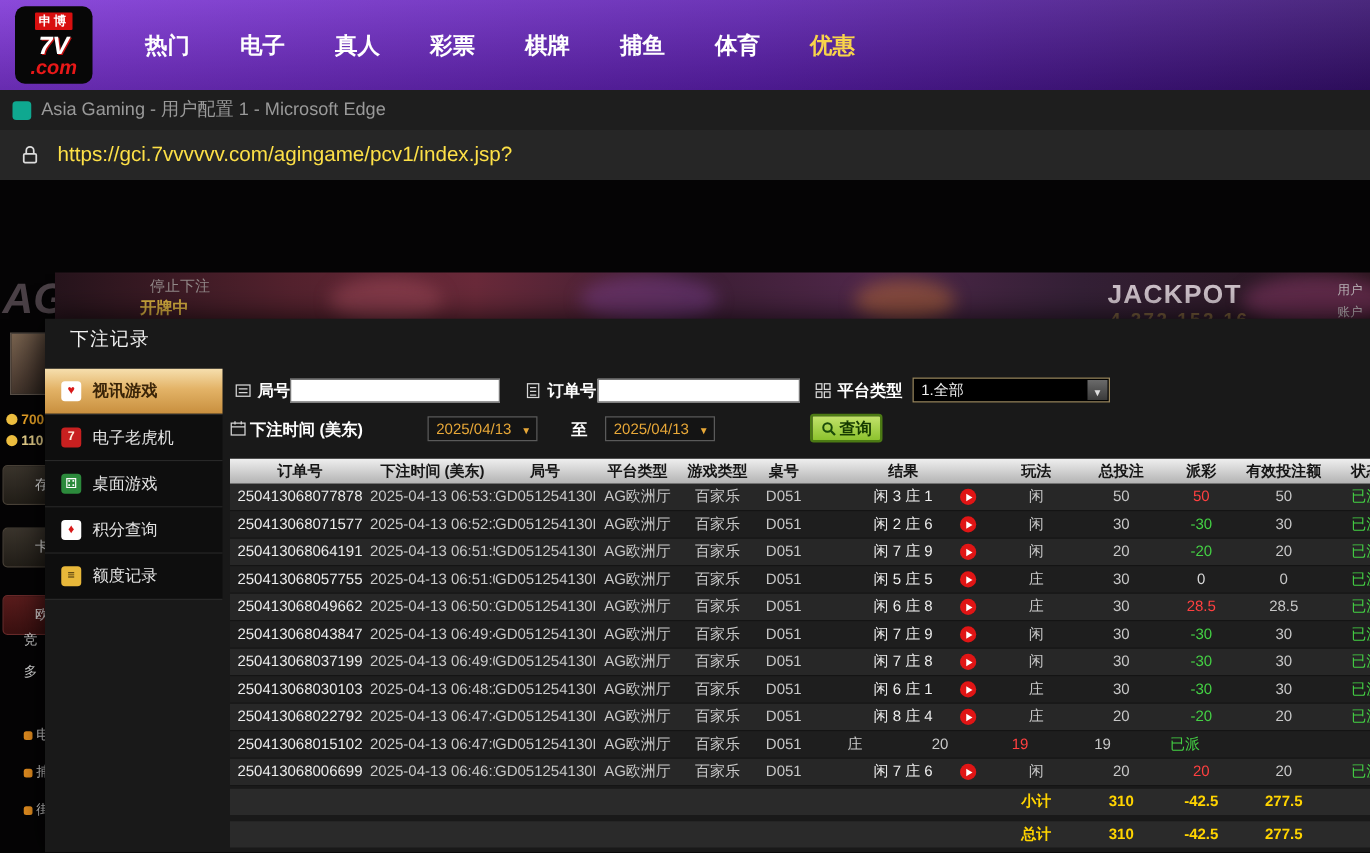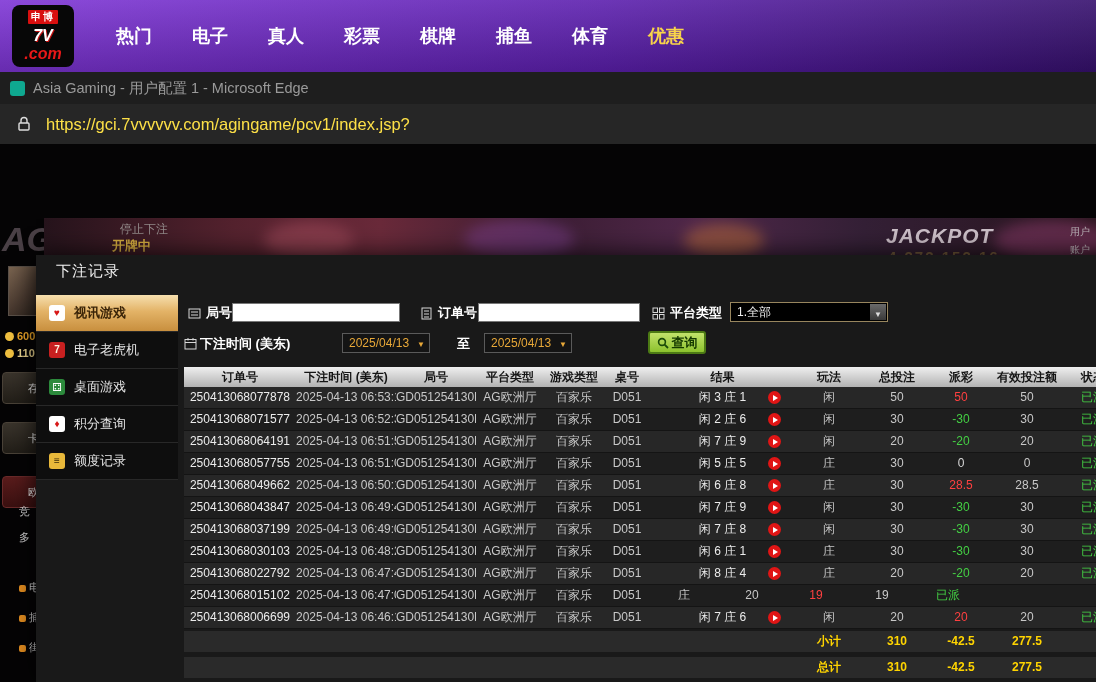--- a/index.html
+++ b/index.html
@@ -4,21 +4,21 @@
 <style>
   html,body{margin:0;padding:0;background:#000;}
   body{width:1096px;height:682px;overflow:hidden;position:relative;font-family:"Liberation Sans",sans-serif;}
 
   
   .site-nav{position:absolute;left:0;top:0;width:1096px;height:72px;
     background:linear-gradient(to bottom,rgba(255,255,255,.10),rgba(0,0,0,.18)),
                linear-gradient(to right,#7e35d6,#5c1fae 55%,#36106e);}
   .logo{position:absolute;left:12px;top:5px;width:62px;height:62px;background:#070707;border-radius:8px;text-align:center;cursor:pointer;}
   .logo-top{margin-top:5px;font-size:10px;font-weight:bold;color:#fff;background:#d80f0f;display:inline-block;padding:0 3px;letter-spacing:2px;border-radius:1px;}
-  .logo-main{font-size:16px;font-style:italic;font-weight:bold;color:#ffffff;line-height:24px;text-shadow:1px 1px 0 #c01010;}
+  .logo-main{font-size:20px;font-style:italic;font-weight:bold;color:#ffffff;line-height:24px;text-shadow:1px 1px 0 #c01010;}
   .logo-suffix{font-size:16px;font-weight:bold;font-style:italic;color:#e81818;line-height:11px;}
   .nav-menu{position:absolute;left:116px;top:0;height:72px;display:flex;align-items:center;gap:40px;}
   .nav-item{font-size:18px;font-weight:bold;color:#ffffff;width:36px;text-align:center;cursor:pointer;white-space:nowrap;}
   .nav-item.gold{color:#f8d44a;}
 
   
   .browser-bar{position:absolute;top:72px;left:0;width:1096px;height:32px;background:#1e1e1e;}
   .favicon{position:absolute;left:10px;top:9px;width:15px;height:15px;border-radius:3px;background:#0fa890;}
   .window-title{position:absolute;left:33px;top:0;line-height:32px;font-size:14.5px;color:#9a9a9a;white-space:nowrap;}
   .url-bar{position:absolute;top:104px;left:0;width:1096px;height:40px;background:#262626;border-bottom:1px solid #0a0a0a;cursor:text;}
@@ -30,21 +30,21 @@
   .ag-watermark{position:absolute;left:2px;top:76px;font-size:34px;font-weight:bold;font-style:italic;color:#4a4046;}
   .banner-strip{position:absolute;left:44px;top:74px;width:1052px;height:46px;overflow:hidden;
     background:linear-gradient(90deg,#26141c,#54222e 18%,#6a2a3a 32%,#3c1e34 48%,#50284a 62%,#342036 78%,#2a161e 100%);}
   .patch{position:absolute;border-radius:50%;filter:blur(7px);opacity:.55;}
   .p1{left:220px;top:4px;width:90px;height:38px;background:#a04a5a;}
   .p2{left:420px;top:2px;width:110px;height:40px;background:#7a3e88;}
   .p3{left:640px;top:6px;width:80px;height:34px;background:#b86a3a;}
   .p4{left:950px;top:2px;width:120px;height:42px;background:#8a3a6a;}
   .stop-text{position:absolute;left:120px;top:77px;font-size:12px;color:#938a8a;z-index:2;}
   .deal-text{position:absolute;left:112px;top:93px;font-size:13px;font-weight:bold;color:#d8b040;z-index:2;}
-  .jackpot{position:absolute;left:886px;top:80px;font-size:21px;font-weight:bold;font-style:italic;color:#ded2da;letter-spacing:1px;opacity:.9;z-index:2;text-align:right;}
+  .jackpot{position:absolute;left:886px;top:80px;font-size:21px;font-weight:bold;color:#ded2da;letter-spacing:1px;opacity:.9;z-index:2;text-align:right;}
   .jackpot-num{position:absolute;left:888px;top:104px;font-size:15px;font-weight:bold;color:#c8a84a;letter-spacing:2px;opacity:.45;z-index:2;}
   .mini-label{position:absolute;left:1070px;font-size:10px;color:#cccccc;opacity:.85;z-index:2;white-space:nowrap;}
   .ml1{top:81px;} .ml2{top:99px;}
   .avatar{position:absolute;left:8px;top:122px;width:30px;height:48px;border:1px solid #5a5048;
     background:linear-gradient(140deg,#7a6450,#4a3a30 60%,#2a221c);}
   .bal{position:absolute;left:5px;font-size:11px;font-weight:bold;color:#f0a828;white-space:nowrap;}
   .bal::before{content:"";display:inline-block;width:9px;height:9px;border-radius:50%;background:#f0c040;margin-right:3px;vertical-align:-1px;}
   .bal1{top:186px;} .bal2{top:203px;color:#f0d890;}
   .left-btn{position:absolute;left:3px;color:#dddddd;font-size:11px;white-space:nowrap;padding-left:16px;}
   .left-btn.pill{left:2px;width:40px;height:30px;text-align:center;line-height:30px;border-radius:4px;
@@ -144,21 +144,21 @@
     <div class="patch p3"></div>
     <div class="patch p4"></div>
   </div>
   <div class="stop-text">停止下注</div>
   <div class="deal-text">开牌中</div>
   <div class="jackpot">JACKPOT</div>
   <div class="jackpot-num">4.272.152.16</div>
   <div class="mini-label ml1">用户</div>
   <div class="mini-label ml2">账户</div>
   <div class="avatar"></div>
-  <div class="bal bal1">600</div>
+  <div class="bal bal1">700</div>
   <div class="bal bal2">110</div>
   <div>
       <div class="left-btn pill" style="top: 228px;">存款</div>
       <div class="left-btn pill" style="top: 278px;">卡卡</div>
       <div class="left-btn pill maroon" style="top: 332px;">欧洲</div>
       <div class="left-btn" style="top: 360px;">竞</div>
       <div class="left-btn" style="top: 386px;">多</div>
       <div class="left-btn dotted" style="top: 436px;">电子</div>
       <div class="left-btn dotted" style="top: 466px;">捕</div>
       <div class="left-btn dotted" style="top: 496px;">街</div>

